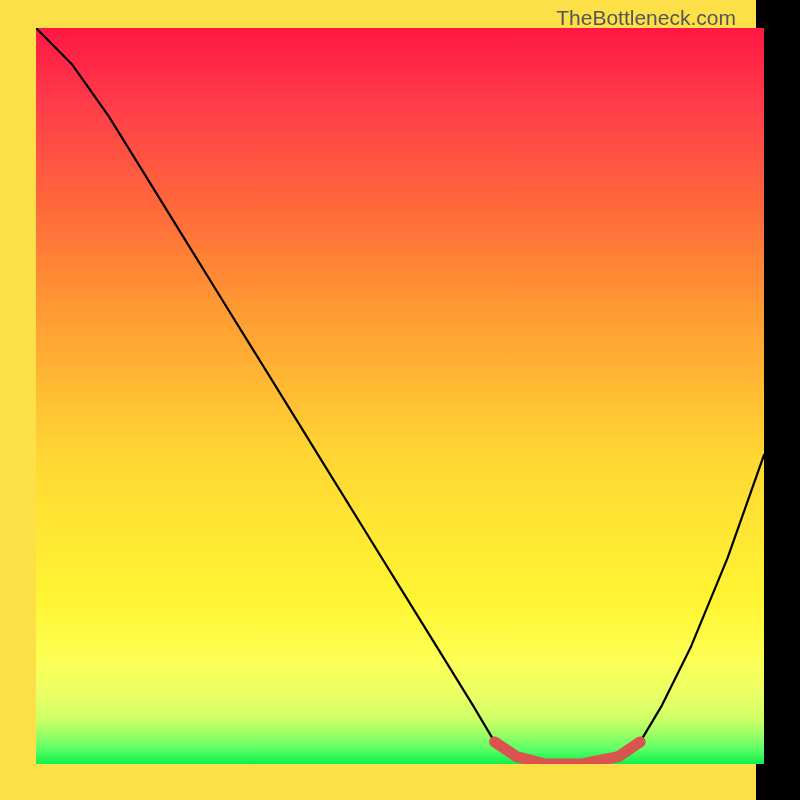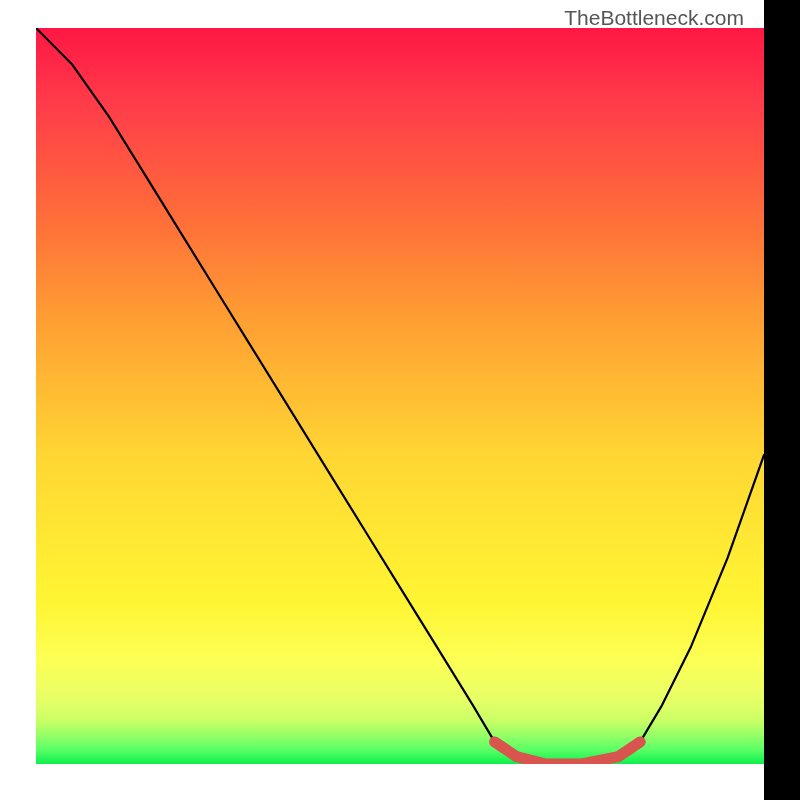--- a/index.html
+++ b/index.html
@@ -7,22 +7,21 @@
     padding: 0;
     width: 800px;
     height: 800px;
     background: #000;
     font-family: Arial, sans-serif;
   }
   .container {
     position: relative;
     width: 756px;
     height: 800px;
-    background: #ffffff;
-    padding-left: 8px;
+    background: #fde047;
   }
   .watermark {
     position: absolute;
     top: 6px;
     right: 20px;
     color: #555;
     font-size: 21px;
     font-weight: 500;
     z-index: 10;
   }

